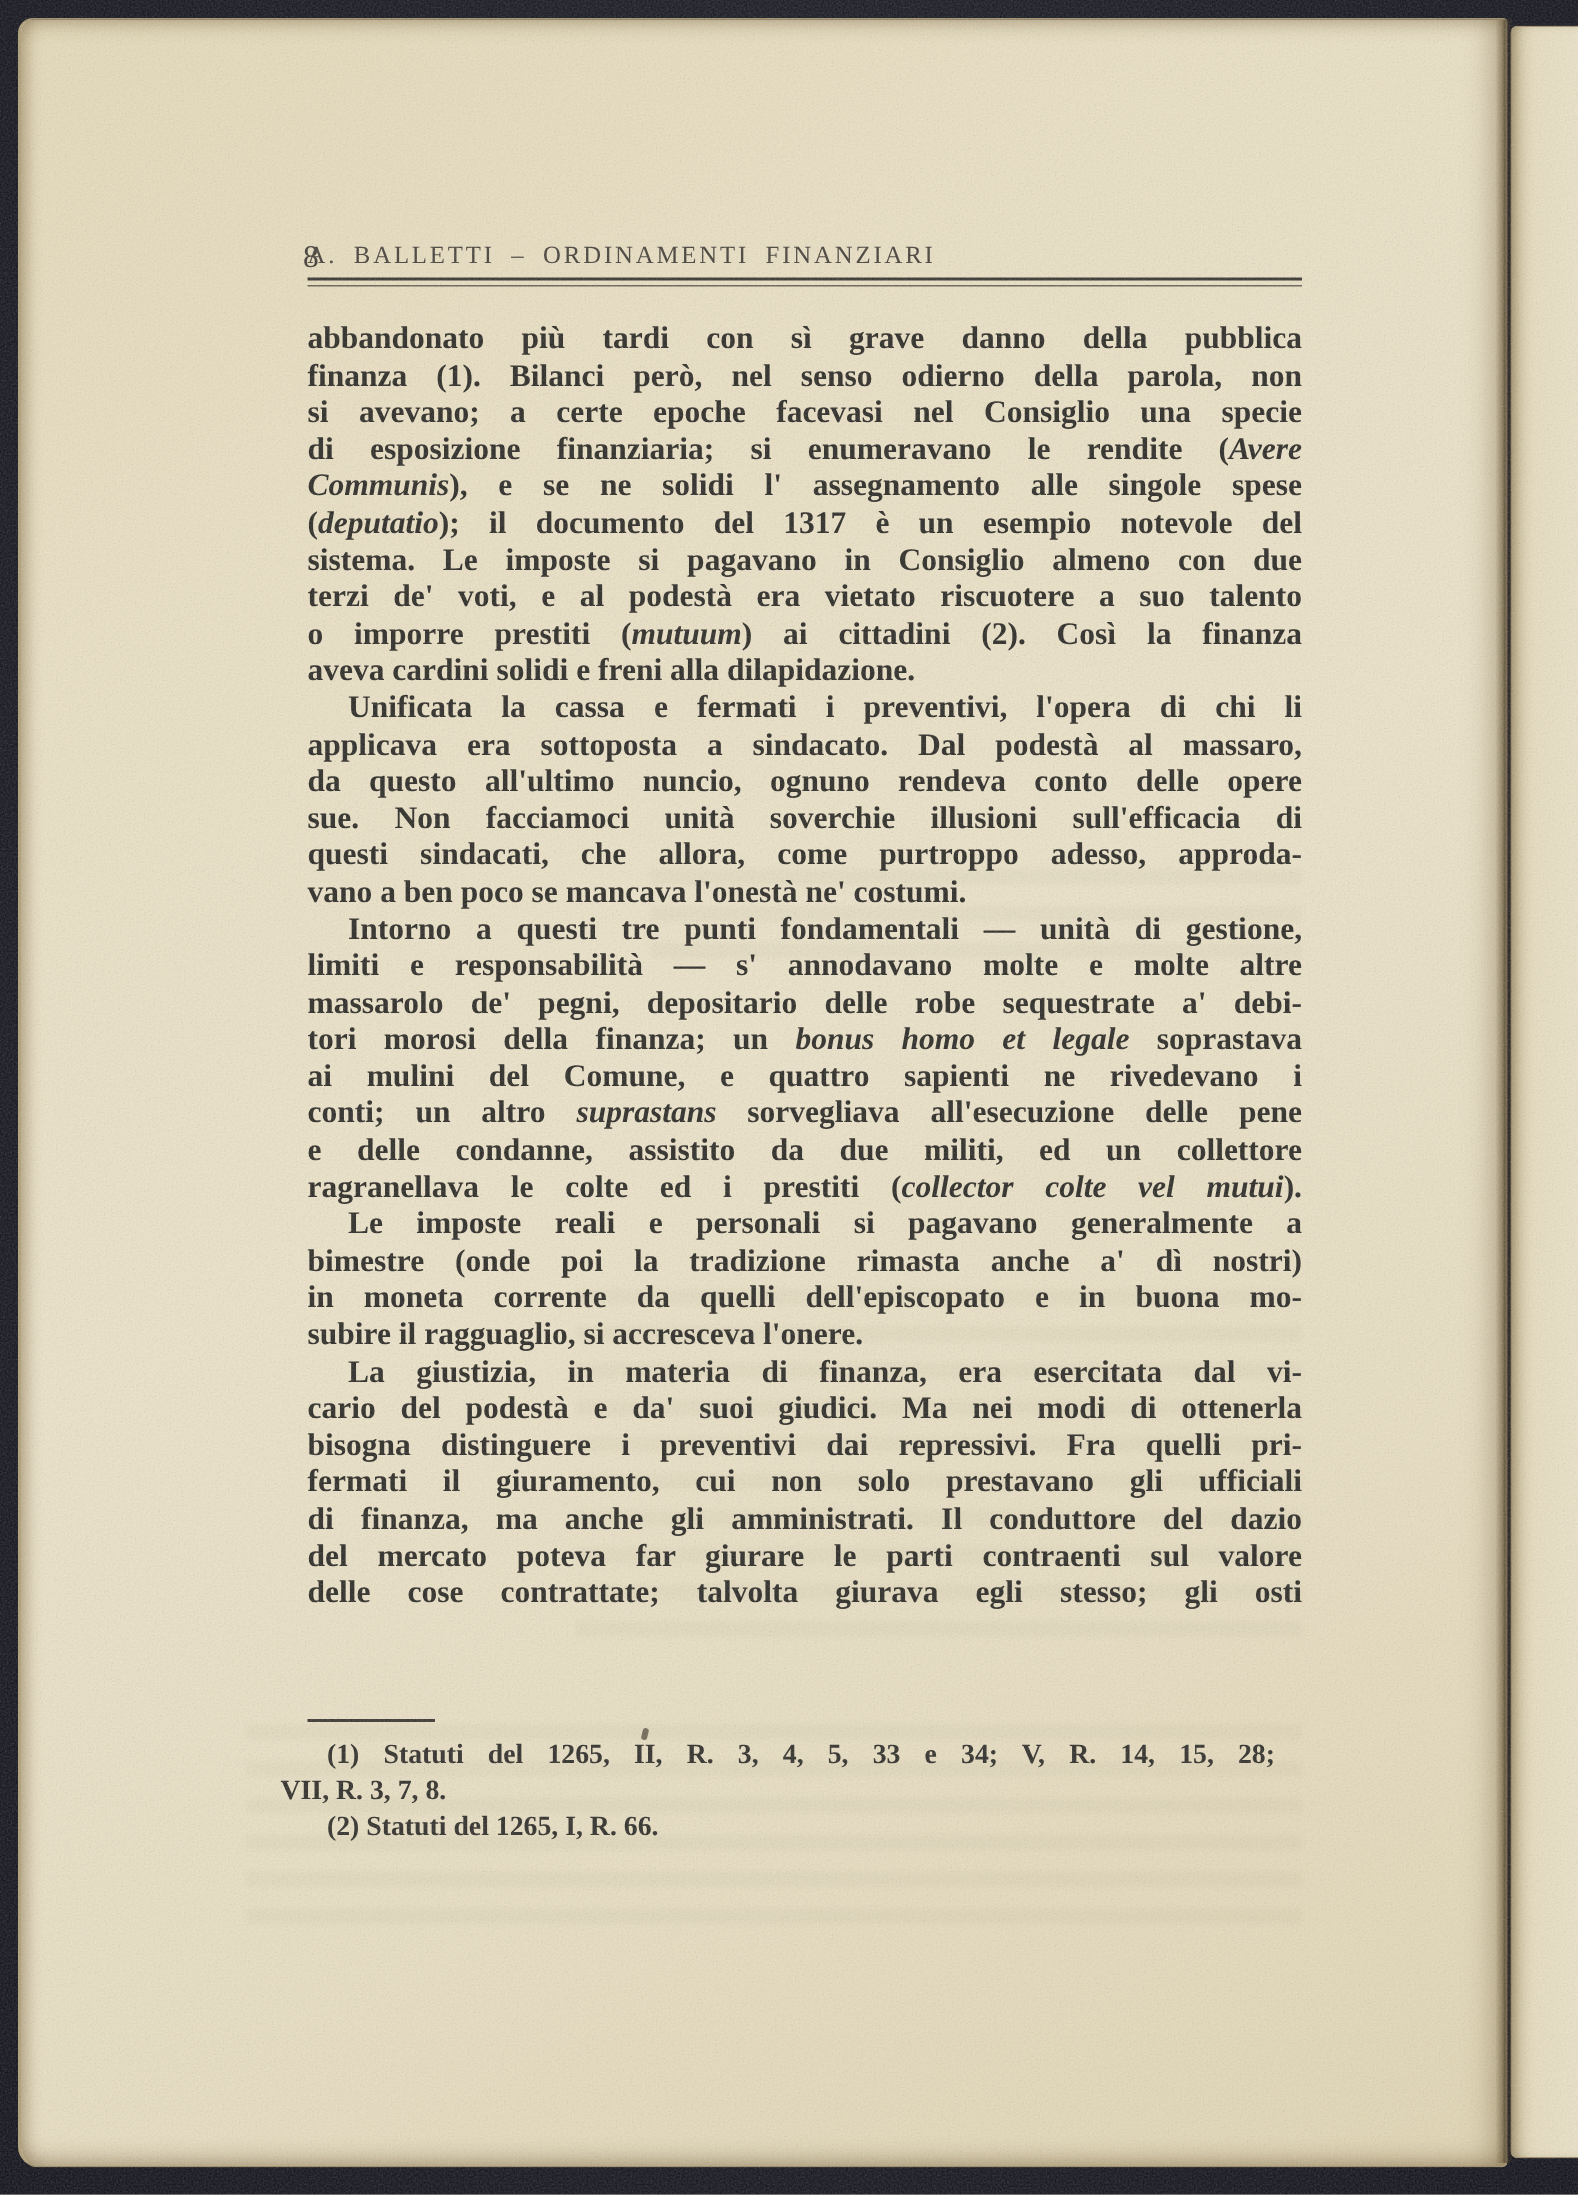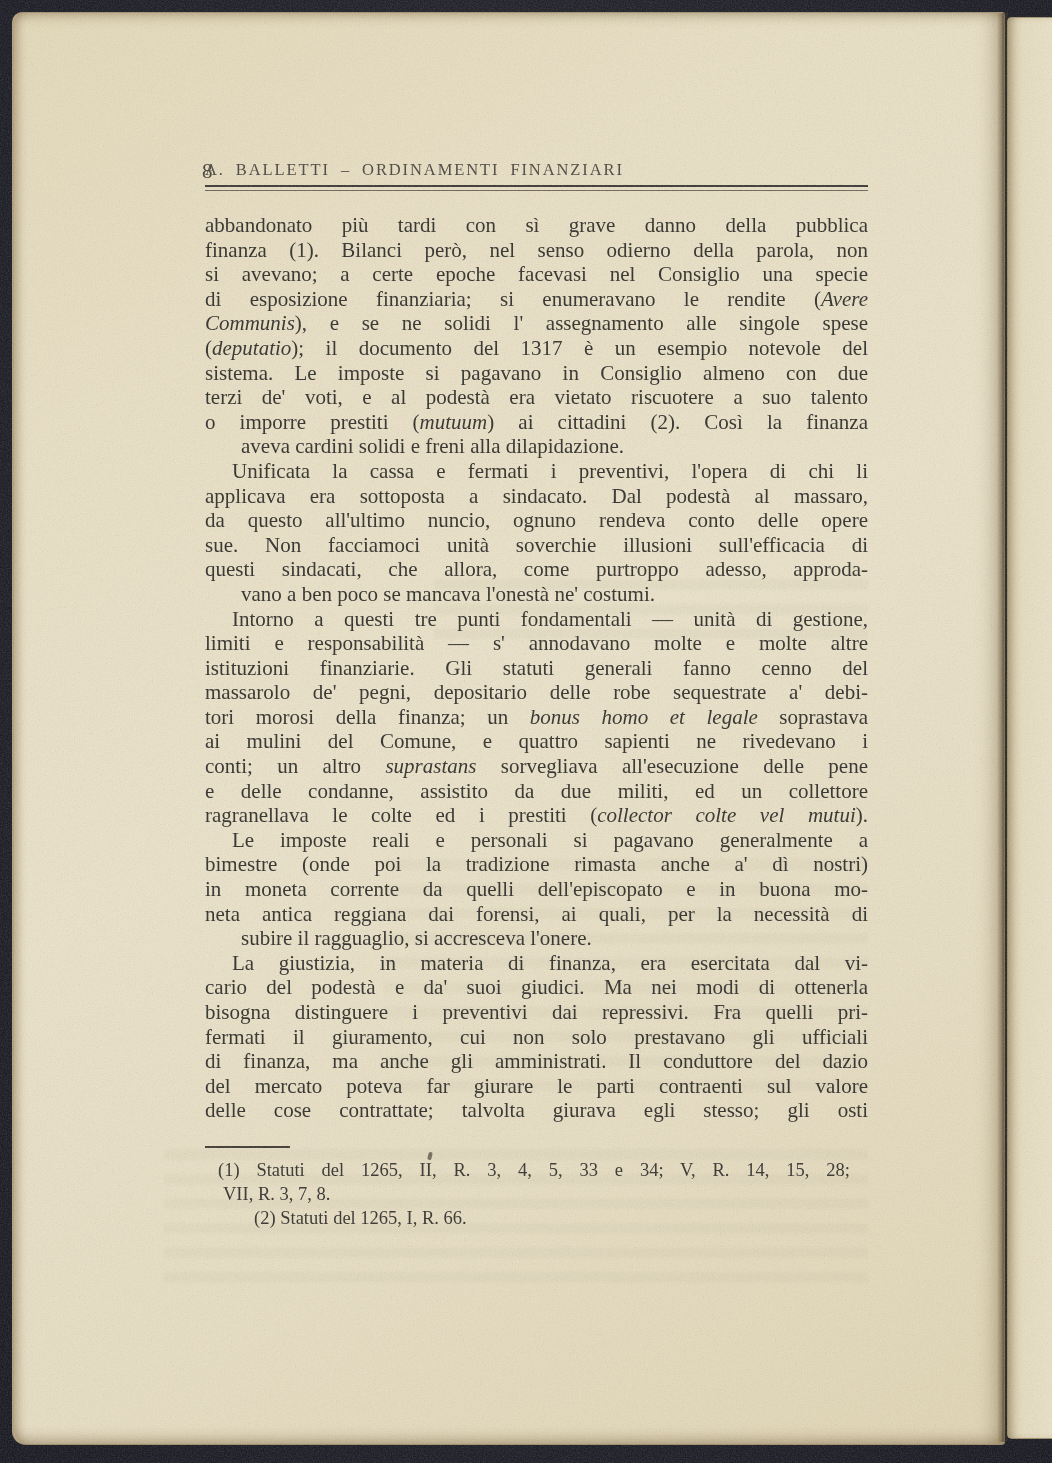--- a/index.html
+++ b/index.html
@@ -42,24 +42,24 @@
     position:absolute;left:191px;top:147px;width:663px;text-align:left;
     font-size:16.5px;letter-spacing:1.9px;word-spacing:5px;color:#46413a;
   }
   .rule-thick{position:absolute;left:191px;top:172px;width:663px;height:2px;background:#37342e;}
   .rule-thin{position:absolute;left:191px;top:177px;width:663px;height:1px;background:rgba(62,58,48,.75);}
   .body-text{
     position:absolute;left:191px;top:200px;width:663px;
     font-size:21px;line-height:24.6px;color:#2c2a25;
   }
   .body-text .line, .footnotes .line{
-    text-align:justify;text-align-last:justify;white-space:normal;
+    text-align:justify;text-align-last:justify;white-space:normal;font-weight:bold;
   }
   .body-text .line.unjust, .footnotes .line.unjust{
-    text-align:right;text-align-last:left;margin-left:36px;
+    text-align:right;text-align-last:left;
   }
   .line.indent{text-indent:27px;}
   .it{font-style:italic;}
   .footnote-rule{position:absolute;left:191px;top:1133px;width:85px;height:2px;background:#3a372f;}
   .footnotes{
     position:absolute;left:173px;top:1146px;width:663px;
     font-size:18.5px;line-height:23.8px;color:#302e29;
   }
   .footnotes .line.indent{text-indent:31px;}
   .speck{
@@ -107,31 +107,29 @@
       <div class="line"><span>o imporre prestiti (</span><span class="it">mutuum</span><span>) ai cittadini (2). Così la finanza</span></div>
       <div class="line unjust"><span>aveva cardini solidi e freni alla dilapidazione.</span></div>
       <div class="line indent"><span>Unificata la cassa e fermati i preventivi, l'opera di chi li</span></div>
       <div class="line"><span>applicava era sottoposta a sindacato. Dal podestà al massaro,</span></div>
       <div class="line"><span>da questo all'ultimo nuncio, ognuno rendeva conto delle opere</span></div>
       <div class="line"><span>sue. Non facciamoci unità soverchie illusioni sull'efficacia di</span></div>
       <div class="line"><span>questi sindacati, che allora, come purtroppo adesso, approda-</span></div>
       <div class="line unjust"><span>vano a ben poco se mancava l'onestà ne' costumi.</span></div>
       <div class="line indent"><span>Intorno a questi tre punti fondamentali — unità di gestione,</span></div>
       <div class="line"><span>limiti e responsabilità — s' annodavano molte e molte altre</span></div>
-      <div class="line"><span>istituzioni finanziarie. Gli statuti generali fanno cenno del</span></div>
       <div class="line"><span>massarolo de' pegni, depositario delle robe sequestrate a' debi-</span></div>
       <div class="line"><span>tori morosi della finanza; un </span><span class="it">bonus homo et legale</span><span> soprastava</span></div>
       <div class="line"><span>ai mulini del Comune, e quattro sapienti ne rivedevano i</span></div>
       <div class="line"><span>conti; un altro </span><span class="it">suprastans</span><span> sorvegliava all'esecuzione delle pene</span></div>
       <div class="line"><span>e delle condanne, assistito da due militi, ed un collettore</span></div>
       <div class="line"><span>ragranellava le colte ed i prestiti (</span><span class="it">collector colte vel mutui</span><span>).</span></div>
       <div class="line indent"><span>Le imposte reali e personali si pagavano generalmente a</span></div>
       <div class="line"><span>bimestre (onde poi la tradizione rimasta anche a' dì nostri)</span></div>
       <div class="line"><span>in moneta corrente da quelli dell'episcopato e in buona mo-</span></div>
-      <div class="line"><span>neta antica reggiana dai forensi, ai quali, per la necessità di</span></div>
       <div class="line unjust"><span>subire il ragguaglio, si accresceva l'onere.</span></div>
       <div class="line indent"><span>La giustizia, in materia di finanza, era esercitata dal vi-</span></div>
       <div class="line"><span>cario del podestà e da' suoi giudici. Ma nei modi di ottenerla</span></div>
       <div class="line"><span>bisogna distinguere i preventivi dai repressivi. Fra quelli pri-</span></div>
       <div class="line"><span>fermati il giuramento, cui non solo prestavano gli ufficiali</span></div>
       <div class="line"><span>di finanza, ma anche gli amministrati. Il conduttore del dazio</span></div>
       <div class="line"><span>del mercato poteva far giurare le parti contraenti sul valore</span></div>
       <div class="line"><span>delle cose contrattate; talvolta giurava egli stesso; gli osti</span></div>
     </div>
 

